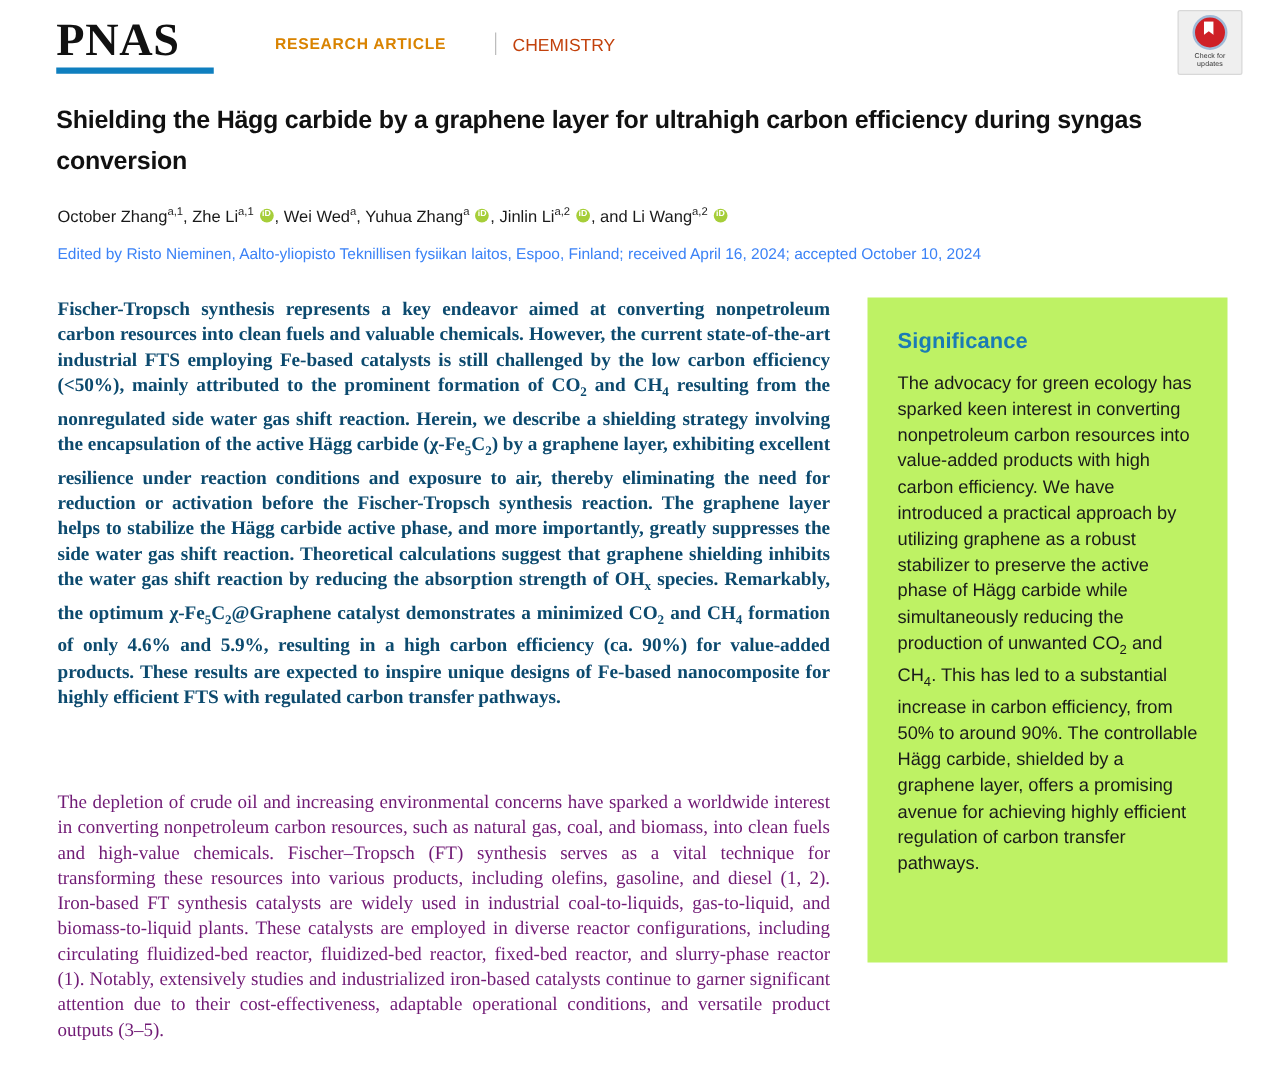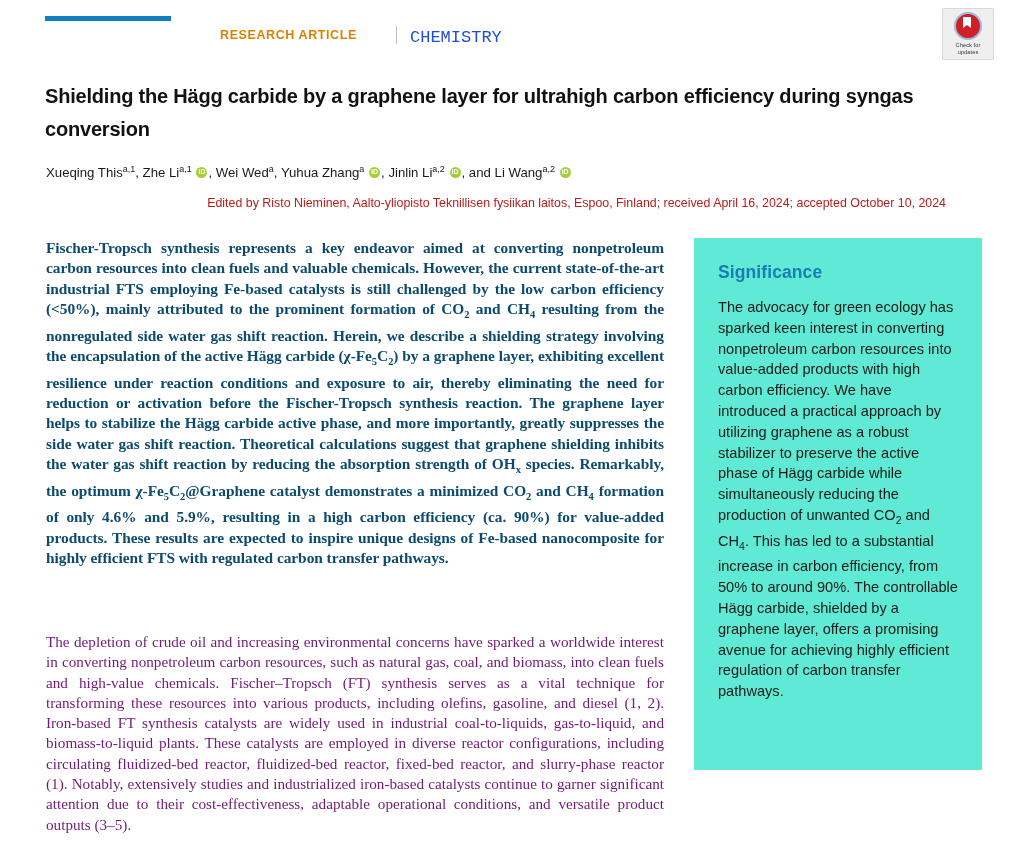--- a/index.html
+++ b/index.html
@@ -63,23 +63,22 @@
     left: 351px;
     top: 18px;
     width: 1px;
     height: 18px;
     background: #bdbdbd;
   }
   .subject {
     position: absolute;
     left: 365px;
     top: 20px;
-    font-size: 17px;
-    color: #1d4ed8;
-    font-family: Liberation Mono, monospace;
+    font-size: 14px;
+    color: #c2410c;
   }
 
   
   .updates-badge {
     position: absolute;
     right: 30px;
     top: 8px;
     width: 52px;
     height: 52px;
     background: #efefef;
@@ -160,22 +159,21 @@
     font-weight: bold;
     color: #fff;
     line-height: 12px;
   }
   .edited {
     position: absolute;
     top: 196px;
     left: 46px;
     width: 900px;
     font-size: 12.4px;
-    color: #b91c1c;
-    text-align: right;
+    color: #3b82f6;
   }
 
   
   .abstract {
     position: absolute;
     top: 238px;
     left: 46px;
     width: 618px;
     font-family: "Liberation Serif", serif;
     font-size: 15.4px;
@@ -210,21 +208,21 @@
   }
   .body-col p { margin: 0 0 3px 0; text-indent: 0; }
 
   
   .significance {
     position: absolute;
     top: 238px;
     left: 694px;
     width: 288px;
     height: 532px;
-    background: #5eead4;
+    background: #bef264;
     box-sizing: border-box;
     padding: 24px 24px 20px 24px;
   }
   .significance h2 {
     margin: 0 0 14px 0;
     font-size: 17.5px;
     color: #1b7bb5;
     font-weight: bold;
     letter-spacing: 0.1px;
   }
@@ -236,37 +234,38 @@
   }
   .significance sub { font-size: 10.5px; }
 </style>
 </head>
 <body>
 
 <div class="page">
 
   <div class="header">
     <div class="logo-wrap">
+      <div class="logo-text">PNAS</div>
       <div class="logo-rule"></div>
     </div>
     <div class="kicker">RESEARCH ARTICLE</div>
     <div class="divider-v"></div>
     <div class="subject">CHEMISTRY</div>
   </div>
 
   <div class="updates-badge">
     <div class="circle"></div>
     <div class="b-line1">Check for</div>
     <div class="b-line2">updates</div>
   </div>
 
   <div class="title">Shielding the Hägg carbide by a graphene layer for ultrahigh carbon efficiency during syngas conversion</div>
 
   <div class="authors">
-    <span>Xueqing This</span><sup>a,1</sup>, <span>Zhe Li</span><sup>a,1</sup> <span class="orcid"></span>, <span>Wei Wed</span><sup>a</sup>, <span>Yuhua Zhang</span><sup>a</sup> <span class="orcid"></span>, <span>Jinlin Li</span><sup>a,2</sup> <span class="orcid"></span>, and <span>Li Wang</span><sup>a,2</sup> <span class="orcid"></span>
+    <span>October Zhang</span><sup>a,1</sup>, <span>Zhe Li</span><sup>a,1</sup> <span class="orcid"></span>, <span>Wei Wed</span><sup>a</sup>, <span>Yuhua Zhang</span><sup>a</sup> <span class="orcid"></span>, <span>Jinlin Li</span><sup>a,2</sup> <span class="orcid"></span>, and <span>Li Wang</span><sup>a,2</sup> <span class="orcid"></span>
   </div>
 
   <div class="edited">Edited by Risto Nieminen, Aalto-yliopisto Teknillisen fysiikan laitos, Espoo, Finland; received April 16, 2024; accepted October 10, 2024</div>
 
   <div class="abstract">
     Fischer-Tropsch synthesis represents a key endeavor aimed at converting nonpetroleum carbon resources into clean fuels and valuable chemicals. However, the current state-of-the-art industrial FTS employing Fe-based catalysts is still challenged by the low carbon efficiency (&lt;50%), mainly attributed to the prominent formation of CO<sub>2</sub> and CH<sub>4</sub> resulting from the nonregulated side water gas shift reaction. Herein, we describe a shielding strategy involving the encapsulation of the active Hägg carbide (χ-Fe<sub>5</sub>C<sub>2</sub>) by a graphene layer, exhibiting excellent resilience under reaction conditions and exposure to air, thereby eliminating the need for reduction or activation before the Fischer-Tropsch synthesis reaction. The graphene layer helps to stabilize the Hägg carbide active phase, and more importantly, greatly suppresses the side water gas shift reaction. Theoretical calculations suggest that graphene shielding inhibits the water gas shift reaction by reducing the absorption strength of OH<sub>x</sub> species. Remarkably, the optimum χ-Fe<sub>5</sub>C<sub>2</sub>@Graphene catalyst demonstrates a minimized CO<sub>2</sub> and CH<sub>4</sub> formation of only 4.6% and 5.9%, resulting in a high carbon efficiency (ca. 90%) for value-added products. These results are expected to inspire unique designs of Fe-based nanocomposite for highly efficient FTS with regulated carbon transfer pathways.
   </div>
 
 
   <div class="body-col">

